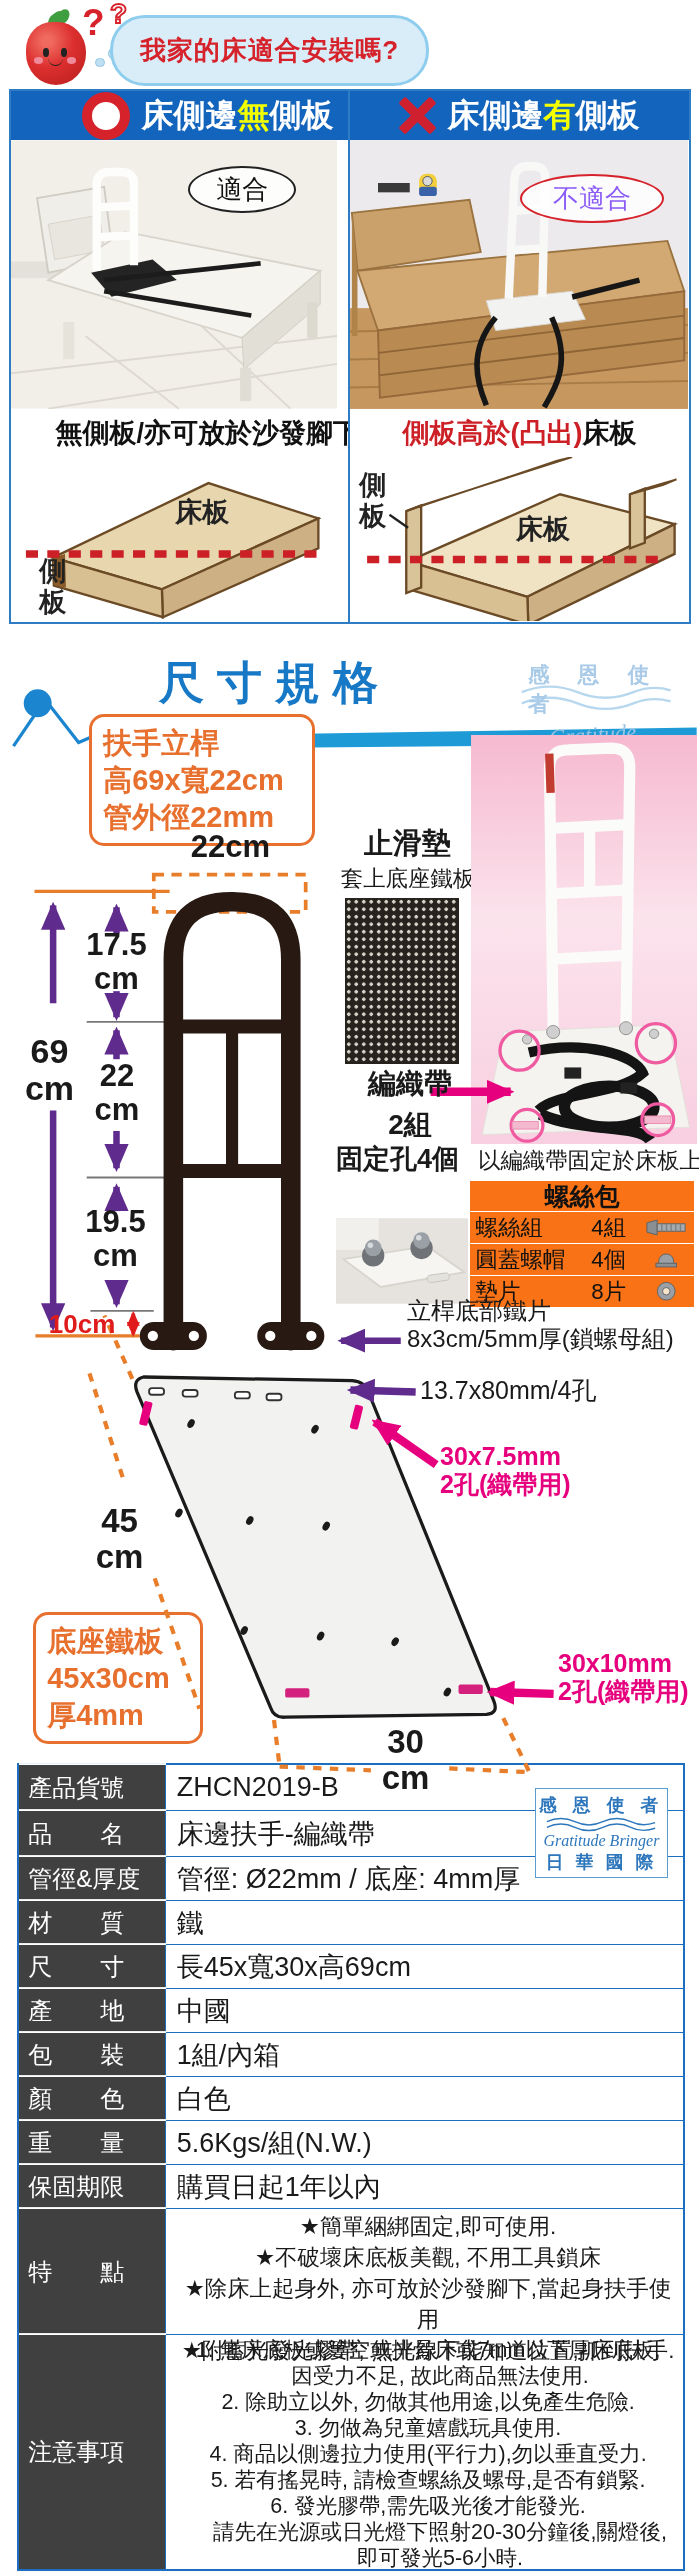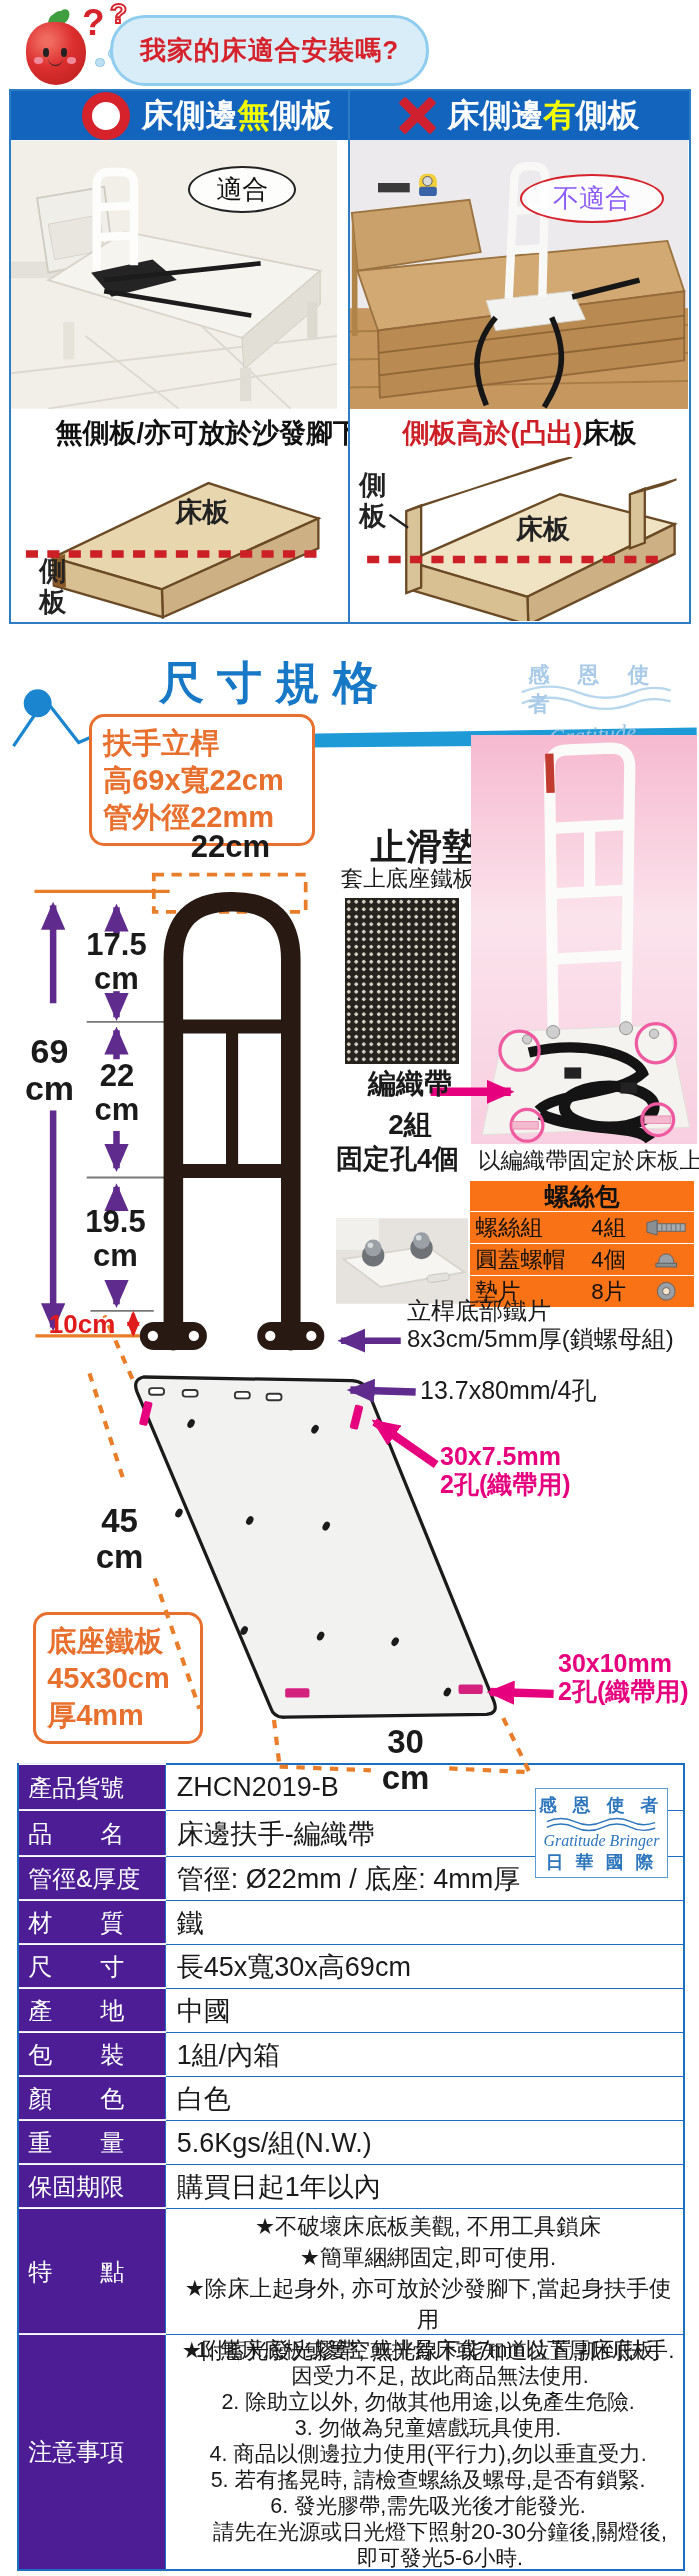--- a/index.html
+++ b/index.html
@@ -60,21 +60,21 @@
                 font-weight:bold;border-bottom:1.9px solid #fff;}
   .srow{height:31px;display:flex;align-items:center;border-bottom:1.9px solid #fff;padding:0 5.6px;gap:3.7px;}
   .srow:last-child{border-bottom:none;}
   .sname{width:112px;}
   .sqty{width:50px;}
   .sicon{flex:1;display:flex;justify-content:center;}
   
   .spec{position:absolute;left:17px;top:1763px;width:668px;border:2.8px solid #1c6fc0;box-sizing:border-box;background:#fff;}
   .spec-row{display:flex;border-top:1.9px solid #1c6fc0;}
   .spec-row:first-child{border-top:none;}
-  .spec-label{width:127px;min-width:127px;background:#4c1d95;color:#fff;font-size:24px;
+  .spec-label{width:127px;min-width:127px;background:#404040;color:#fff;font-size:24px;
               display:flex;align-items:center;padding:0 9.3px;border-right:1.9px solid #1c6fc0;
               box-shadow:0 -1.9px 0 0 #fff;}
   .spec-val{flex:1;display:flex;align-items:center;padding:0 3.7px 0 11.2px;font-size:27px;color:#1a1a1a;text-align:center;}
   .h48{height:45px;}.h46{height:43px;}
   .feat{height:125px;}
   .feat .spec-val,.notes .spec-val{display:block;padding-top:1.9px;}
   .featline{font-size:22.4px;line-height:31px;color:#1a1a1a;white-space:pre-wrap;}
   .notes{height:234px;}
   .noteline{font-size:21.5px;line-height:26px;color:#1a1a1a;white-space:pre-wrap;}
   .wmbox{position:absolute;left:535px;top:1788px;width:127px;background:#fff;border:1.9px solid #5a9bd0;
@@ -234,21 +234,21 @@
   <div class="sec-title">尺寸規格</div>
   <div class="wm wm-cn" style="left:528px;top:660px;">感 恩 使 者</div>
   <div class="wm wm-en" style="left:550px;top:720px;transform:rotate(-4deg);">Gratitude Bringer</div>
 
   <div class="obox obox1">
     <div>扶手立桿</div>
       <div>高69x寬22cm</div>
       <div>管外徑22mm</div>
   </div>
 
-  <div class="mlabel" style="left:364px;top:828px;width:121px;font-size:36px;font-weight:bold;font-family:Liberation Serif, serif;">止滑墊</div>
+  <div class="mlabel" style="left:347px;top:828px;width:121px;font-size:29px;font-weight:bold;font-family:Liberation Serif, serif;">止滑墊</div>
   <div class="mlabel" style="left:338px;top:867px;width:140px;font-size:22.4px;font-weight:normal;">套上底座鐵板</div>
   <div class="mat"></div>
 
   <div class="abs" style="left:471px;top:735px;width:226px;height:409px;">
     <svg width="226" height="409" viewBox="0 0 242 438">
       <defs>
           <linearGradient id="pk" x1="0" y1="0" x2="0" y2="1">
         <stop offset="0" stop-color="#f6b9cf"></stop>
             <stop offset=".45" stop-color="#fbe3ec"></stop>
             <stop offset="1" stop-color="#f8cfe0"></stop>
@@ -521,22 +521,22 @@
         <div class="spec-label">重　　量</div>
         <div class="spec-val">5.6Kgs/組(N.W.)</div>
       </div>
     <div class="spec-row h46">
         <div class="spec-label">保固期限</div>
         <div class="spec-val">購買日起1年以內</div>
       </div>
     <div class="spec-row feat">
       <div class="spec-label">特　　點</div>
       <div class="spec-val">
+        <div class="featline">★簡單綑綁固定,即可使用.</div>
         <div class="featline">★不破壞床底板美觀, 不用工具鎖床</div>
-        <div class="featline">★簡單綑綁固定,即可使用.</div>
         <div class="featline">★除床上起身外, 亦可放於沙發腳下,當起身扶手使用</div>
         <div class="featline">★附蓄光發光膠帶, 無光線下能知道位置,抓到扶手.</div>
       </div>
     </div>
     <div class="spec-row notes">
       <div class="spec-label">注意事項</div>
       <div class="spec-val">
         <div class="noteline">1. 無床底板或簍空或排骨床或7mm以下厚床底板,
     因受力不足, 故此商品無法使用.</div>
         <div class="noteline">2. 除助立以外, 勿做其他用途,以免產生危險.</div>

